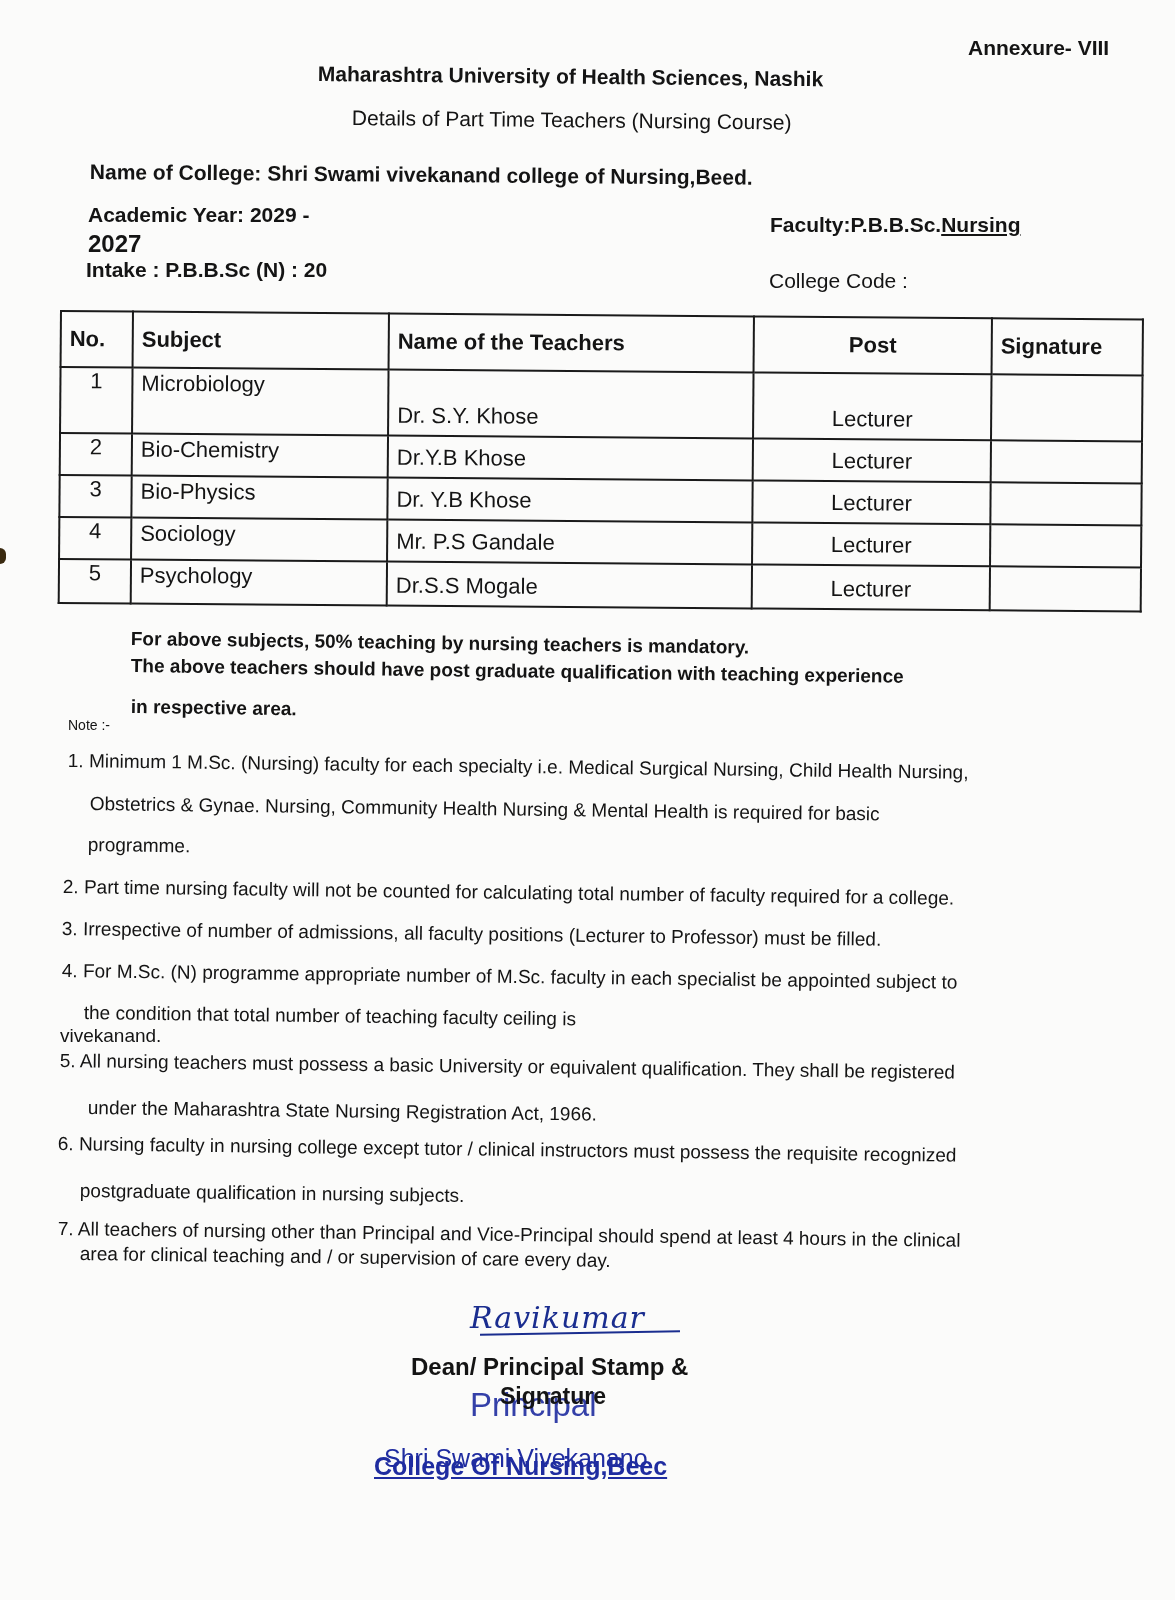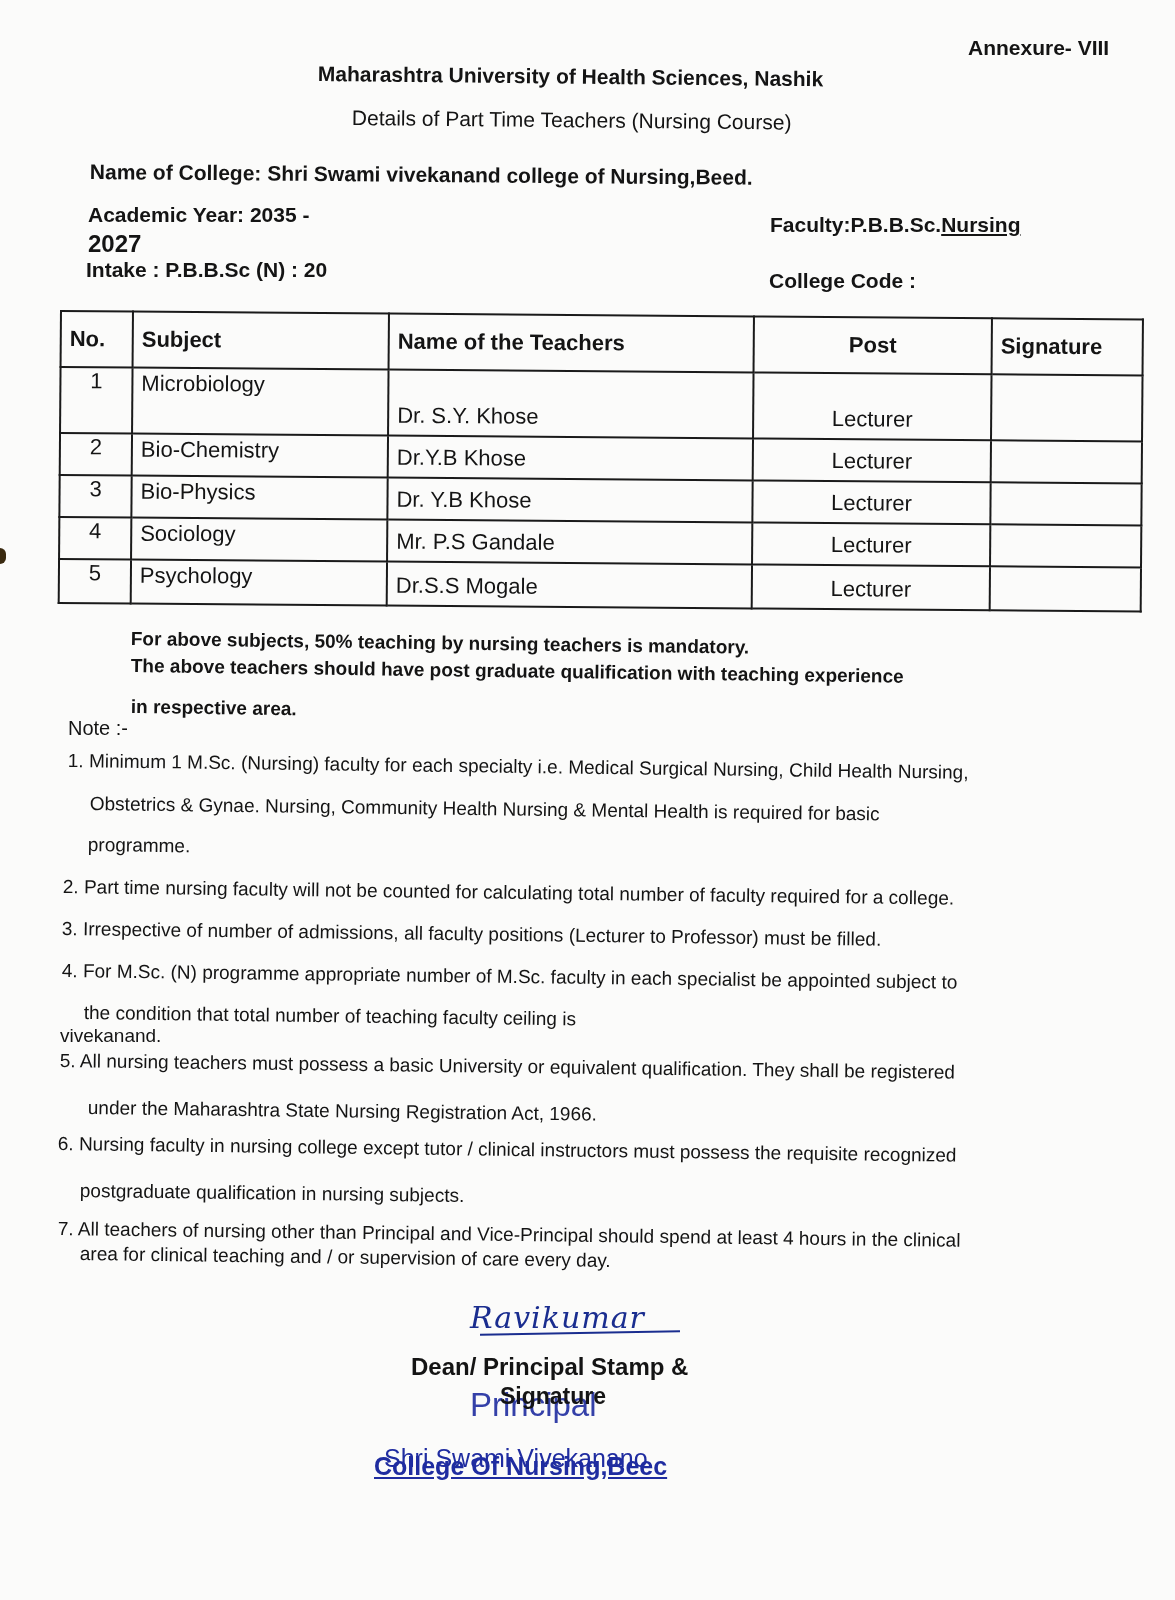--- a/index.html
+++ b/index.html
@@ -12,21 +12,21 @@
     .abs { position: absolute; white-space: nowrap; }
     .annexure { left: 968px; top: 36px; font-size: 21px; font-weight: bold; }
     .univ { left: 318px; top: 62px; font-size: 21px; font-weight: bold; transform: rotate(0.6deg); transform-origin: left top; }
     .subtitle { left: 352px; top: 106px; font-size: 21px; transform: rotate(0.6deg); transform-origin: left top; }
     .college { left: 90px; top: 160px; font-size: 21px; font-weight: bold; transform: rotate(0.5deg); transform-origin: left top; }
     .acad1 { left: 88px; top: 203px; font-size: 21px; font-weight: bold; }
     .acad2 { left: 88px; top: 230px; font-size: 24px; font-weight: bold; }
     .intake { left: 86px; top: 258px; font-size: 21px; font-weight: bold; }
     .faculty { left: 770px; top: 213px; font-size: 21px; font-weight: bold; }
     .faculty .u { text-decoration: underline; }
-    .ccode { left: 769px; top: 269px; font-size: 21px; font-weight: bold; }
+    .ccode { left: 769px; top: 269px; font-size: 21px; font-weight: normal; }
 
     
     .tbl-wrap { position: absolute; left: 60px; top: 310px; width: 1082px; transform: rotate(0.45deg); transform-origin: left top; }
     table { border-collapse: collapse; width: 1082px; table-layout: fixed; }
     td, th { border: 2px solid #1a1a1a; font-size: 22px; padding: 0 8px; vertical-align: top; }
     th { font-weight: bold; text-align: left; height: 54px; vertical-align: middle; }
     th.c { text-align: center; }
     td.no { text-align: center; }
     td.post { text-align: center; vertical-align: bottom; padding-bottom: 6px; }
     td.name { vertical-align: bottom; padding-bottom: 6px; }
@@ -34,21 +34,21 @@
     tr.r1 td { height: 58px; }
     tr.r2 td { height: 34px; }
     tr.r3 td { height: 34px; }
     tr.r4 td { height: 34px; }
     tr.r5 td { height: 36px; }
 
     .note-b { font-size: 19px; font-weight: bold; transform: rotate(0.8deg); transform-origin: left top; }
     .n1 { left: 131px; top: 628px; }
     .n2 { left: 131px; top: 655px; }
     .n3 { left: 131px; top: 696px; }
-    .note-h { left: 68px; top: 717px; font-size: 20px; }
+    .note-h { left: 68px; top: 717px; font-size: 14px; }
     .note { font-size: 19px; transform: rotate(0.75deg); transform-origin: left top; }
 
     .sig-script { left: 470px; top: 1300px; font-family: "DejaVu Serif", serif; font-style: italic; font-size: 30px; color: #1a2d8f; letter-spacing: 1px; }
     .sig-line { position: absolute; left: 480px; top: 1332px; width: 200px; height: 2px; background: #1a2d8f; transform: rotate(-1deg); }
     .dean1 { left: 411px; top: 1353px; font-size: 24px; font-weight: bold; }
     .dean2 { left: 500px; top: 1383px; font-size: 23px; font-weight: bold; }
     .stamp { color: #1f2ca0; font-size: 25px; }
     .st1 { left: 470px; top: 1386px; font-size: 33px; opacity: 0.9; }
     .st2 { left: 384px; top: 1420px; margin-top: 24px; }
     .st3 { left: 374px; top: 1452px; font-weight: bold; text-decoration: underline; }
@@ -56,21 +56,21 @@
   </style>
 </head>
 <body>
 
 <div class="mark"></div>
 
 <div class="abs annexure">Annexure- VIII</div>
 <div class="abs univ">Maharashtra University of Health Sciences, Nashik</div>
 <div class="abs subtitle">Details of Part Time Teachers (Nursing Course)</div>
 <div class="abs college">Name of College: Shri Swami vivekanand college of Nursing,Beed.</div>
-<div class="abs acad1">Academic Year: 2035 -</div>
+<div class="abs acad1">Academic Year: 2029 -</div>
 <div class="abs acad2">2027</div>
 <div class="abs intake">Intake : P.B.B.Sc (N) : 20</div>
 <div class="abs faculty"><span>Faculty:P.B.B.Sc.</span><span class="u">Nursing</span></div>
 <div class="abs ccode">College Code :</div>
 
 <div class="tbl-wrap">
   <table>
     <colgroup>
       <col style="width:72px">
         <col style="width:256px">

